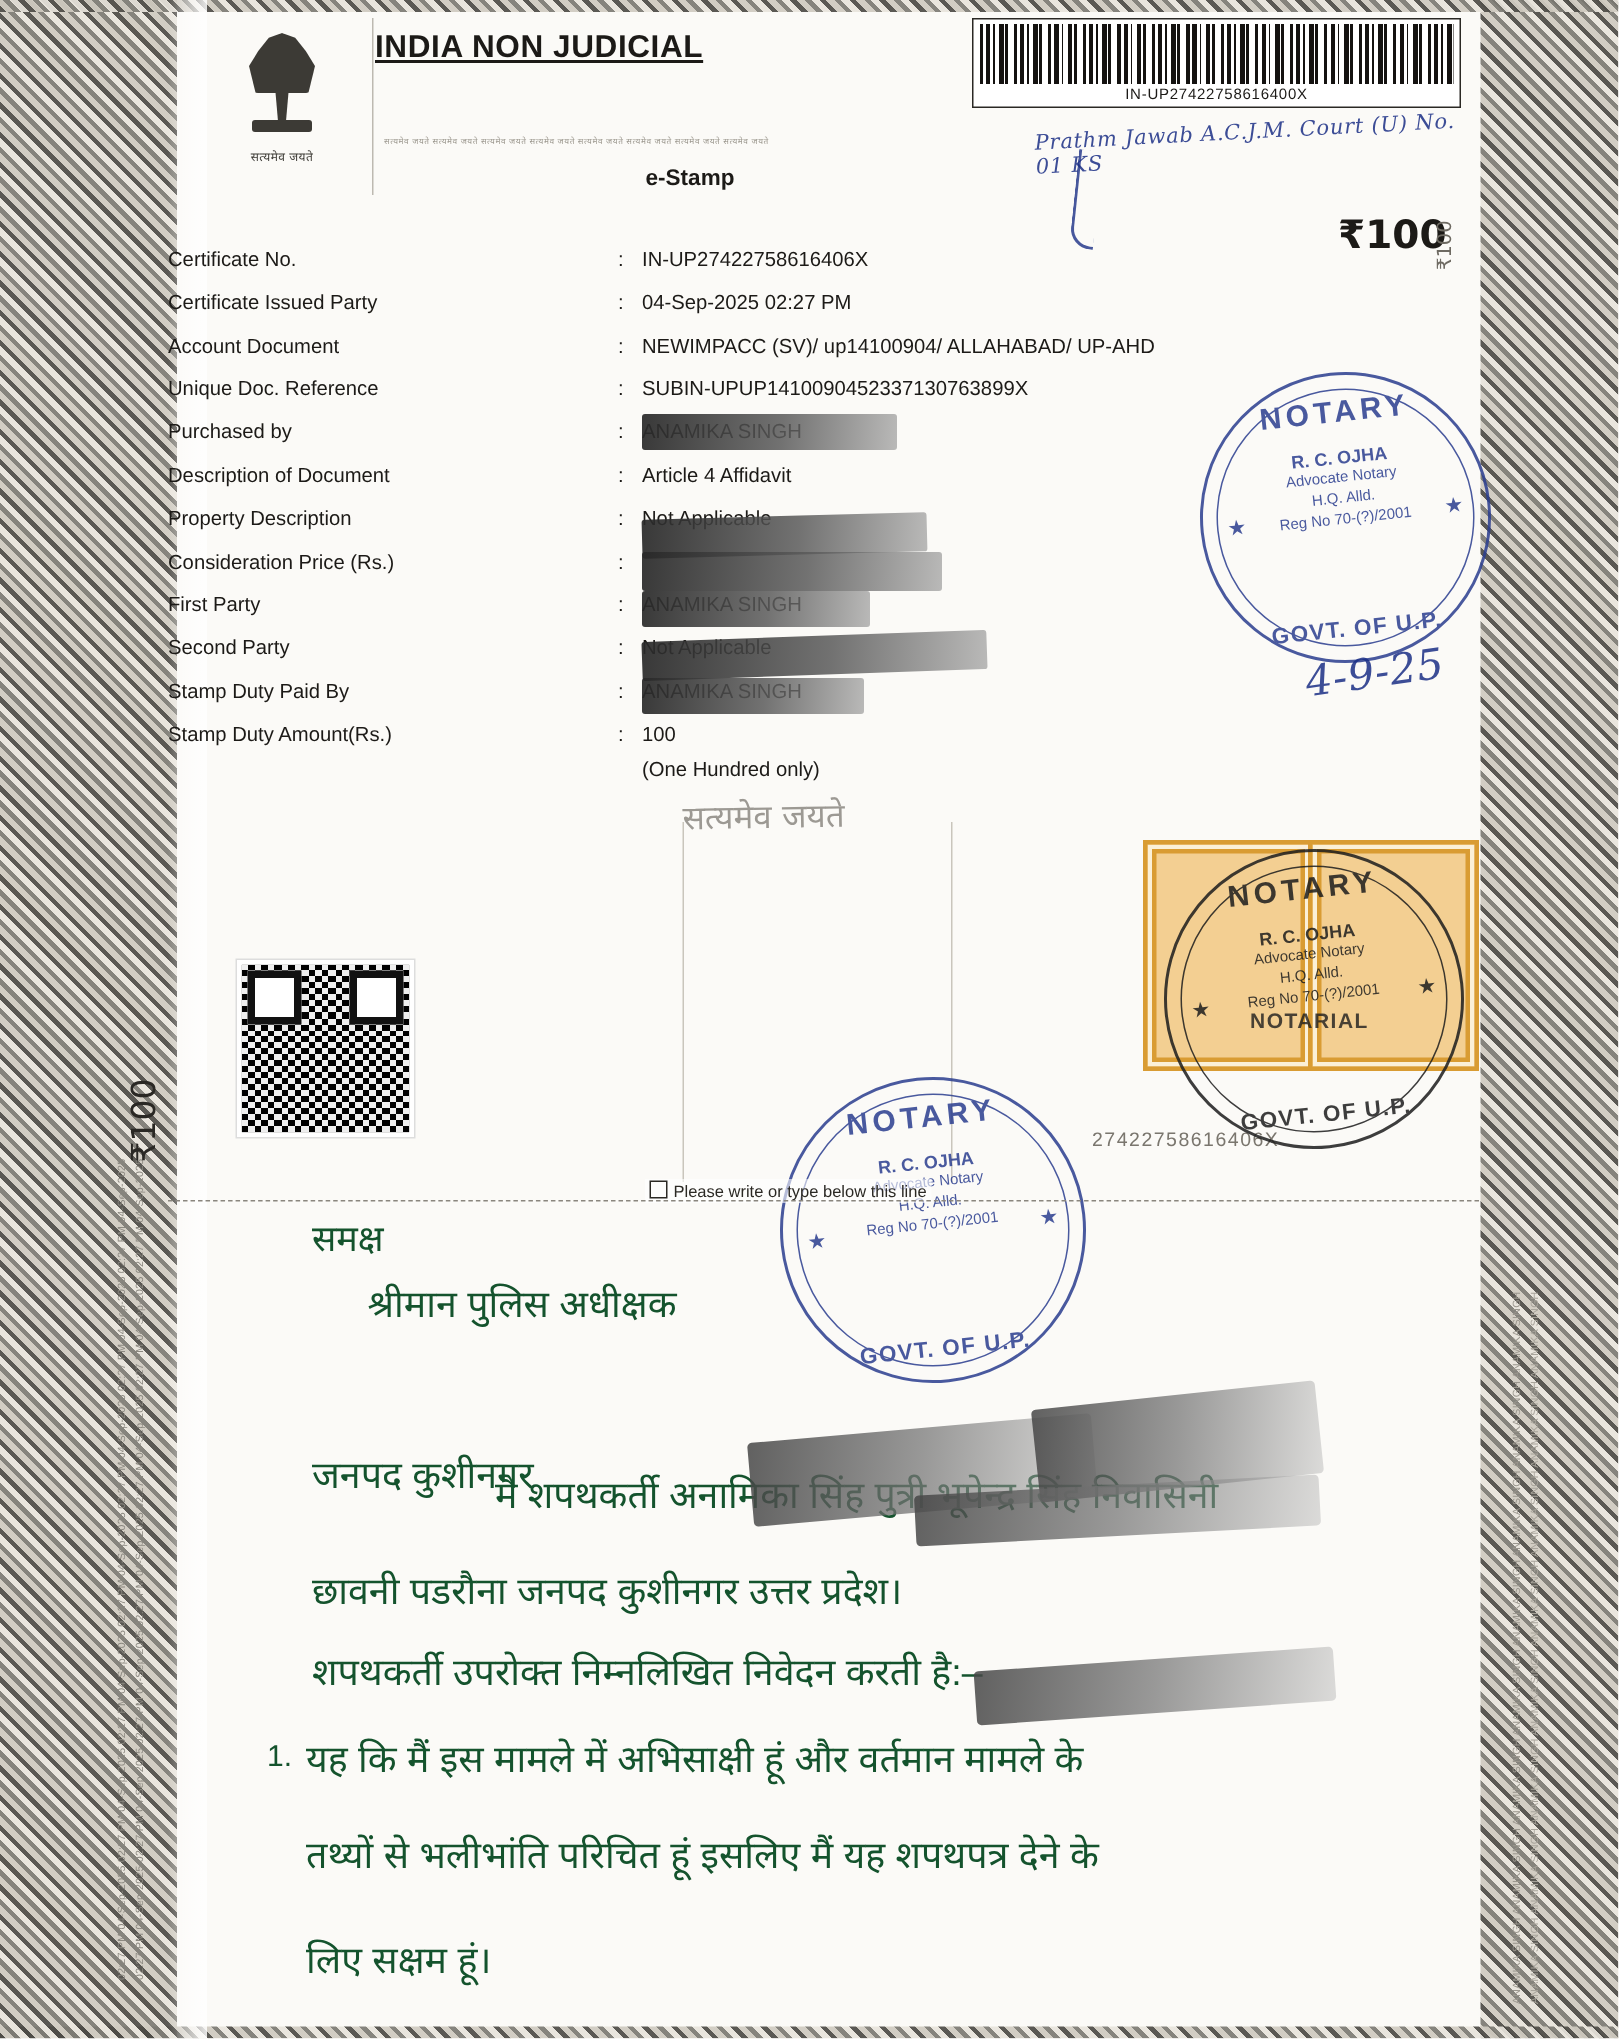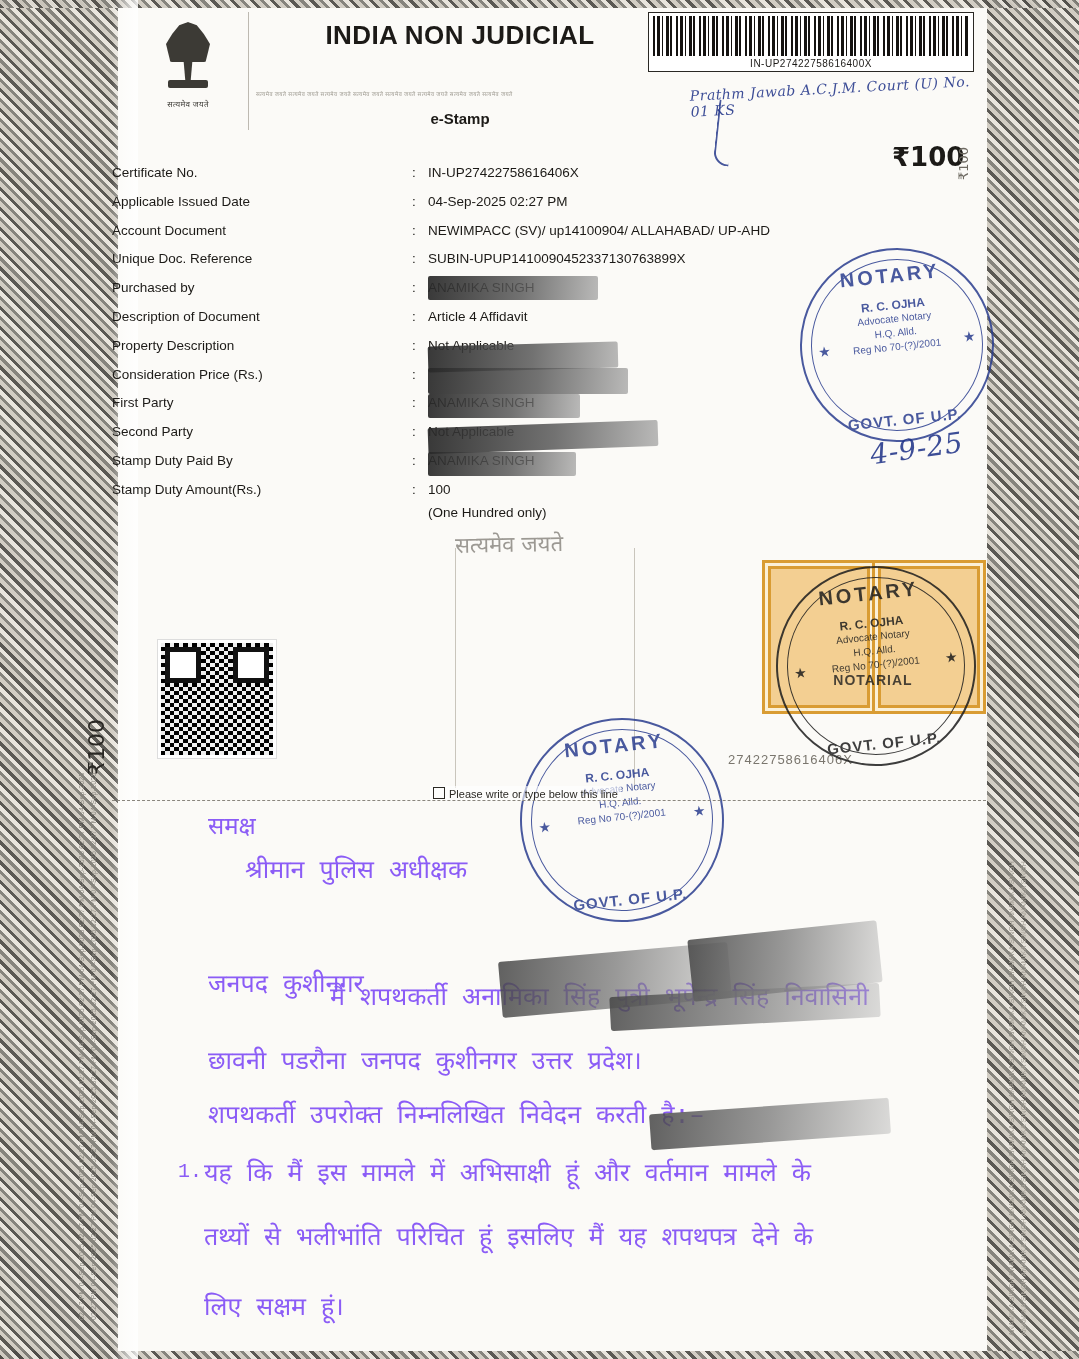--- a/index.html
+++ b/index.html
@@ -100,25 +100,25 @@
     font-size: 8px;
     color: #3c3a35;
     margin-top: 2px;
     letter-spacing: .3px;
   }
 
   .hdr-title {
     position: absolute;
     left: 250px; top: 20px;
     width: 420px;
-    text-align: center;
-    font-size: 26px;
+    font-size: 21px;
     font-weight: bold;
     color: #1c1a17;
     letter-spacing: .4px;
+    text-decoration: underline;
   }
   .hdr-subtitle {
     position: absolute;
     left: 250px; top: 58px;
     width: 420px;
     text-align: center;
     font-size: 19px;
     font-weight: bold;
     color: #1c1a17;
     text-decoration: underline;
@@ -388,22 +388,22 @@
     font-size: 14px;
     font-weight: bold;
     color: #1d1d1d;
     letter-spacing: 1px;
     opacity: .8;
   }
 
   
   .body-hindi {
     position: absolute;
-    font-family: Liberation Mono, monospace;
-    color: #8b5cf6;
+    font-family: Liberation Sans, sans-serif;
+    color: #14532d;
   }
   .b-samaksha { left: 208px; top: 808px; font-size: 24px; }
   .b-line1 { left: 208px; top: 851px; font-size: 25px; margin-left: 37px; }
   .b-line2 { left: 208px; top: 918px; font-size: 25px; margin-top: 47px; }
   .b-line3 { left: 330px; top: 978px; font-size: 25px; }
   .b-line4 { left: 208px; top: 1042px; font-size: 25px; }
   .b-line5 { left: 208px; top: 1096px; font-size: 25px; }
   .b-num   { left: 178px; top: 1160px; font-size: 20px; }
   .b-line6 { left: 204px; top: 1154px; font-size: 25px; }
   .b-line7 { left: 204px; top: 1218px; font-size: 25px; }
@@ -460,21 +460,21 @@
 
   <div class="details">
 
     <div class="row">
       <div class="lbl">Certificate No.</div>
       <div class="colon">:</div>
       <div class="val">IN-UP27422758616406X</div>
     </div>
 
     <div class="row">
-      <div class="lbl">Applicable Issued Date</div>
+      <div class="lbl">Certificate Issued Party</div>
       <div class="colon">:</div>
       <div class="val">04-Sep-2025 02:27 PM</div>
     </div>
 
     <div class="row">
       <div class="lbl">Account Document</div>
       <div class="colon">:</div>
       <div class="val">NEWIMPACC (SV)/ up14100904/ ALLAHABAD/ UP-AHD</div>
     </div>
 

